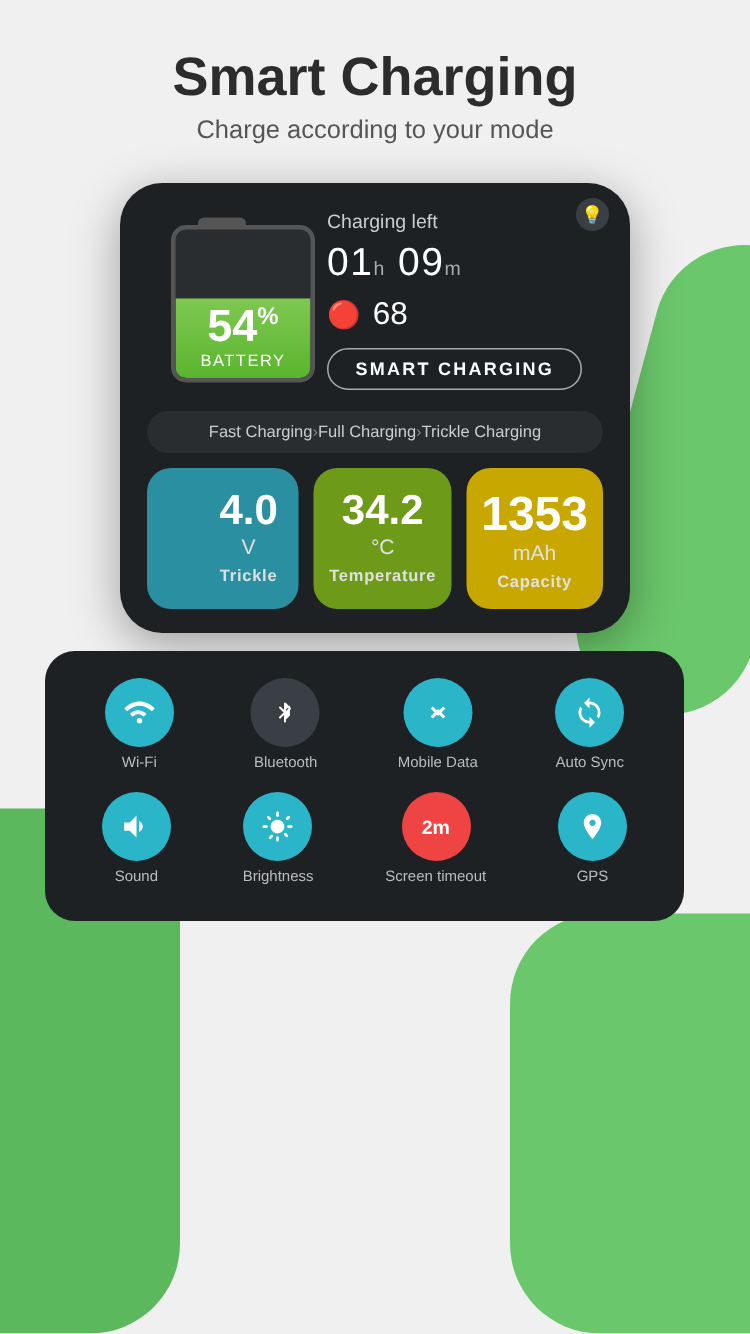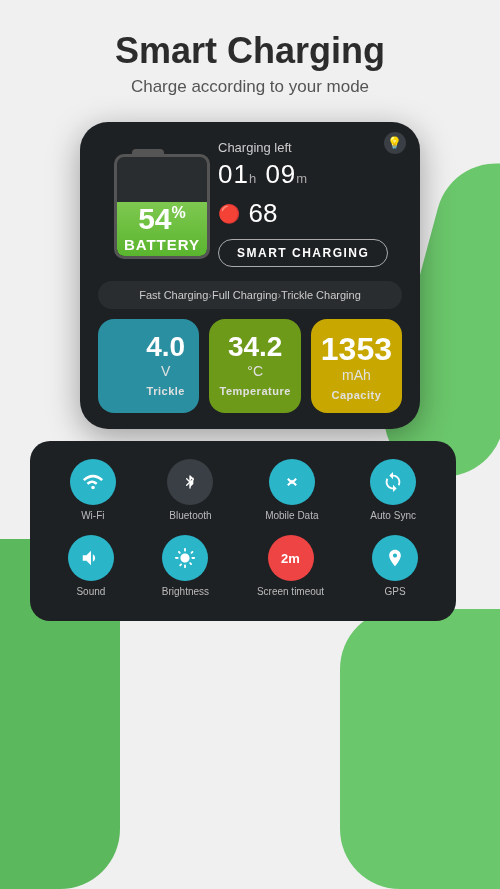--- a/index.html
+++ b/index.html
@@ -130,23 +130,23 @@
     .battery-percent {
       font-size: 30px;
       font-weight: 700;
       color: #fff;
       line-height: 1;
     }
     .battery-percent sup {
       font-size: 16px;
     }
     .battery-label {
-      font-size: 15px;
-      color: #fff;
-      font-weight: 700;
+      font-size: 11px;
+      color: #fff;
+      font-weight: 400;
       letter-spacing: 1px;
       margin-top: 2px;
     }
 
     
     .charging-info {
       flex: 1;
       margin-left: 20px;
     }
     .charging-left-label {
@@ -169,21 +169,21 @@
       display: flex;
       align-items: center;
       gap: 8px;
       margin-bottom: 10px;
     }
     .fire-icon {
       font-size: 18px;
     }
     .temp-value {
       color: #fff;
-      font-size: 26px;
+      font-size: 21px;
       font-weight: 400;
     }
 
     
     .smart-charging-btn {
       border: 1.5px solid #aaa;
       border-radius: 20px;
       padding: 6px 18px;
       color: #fff;
       font-size: 12px;

